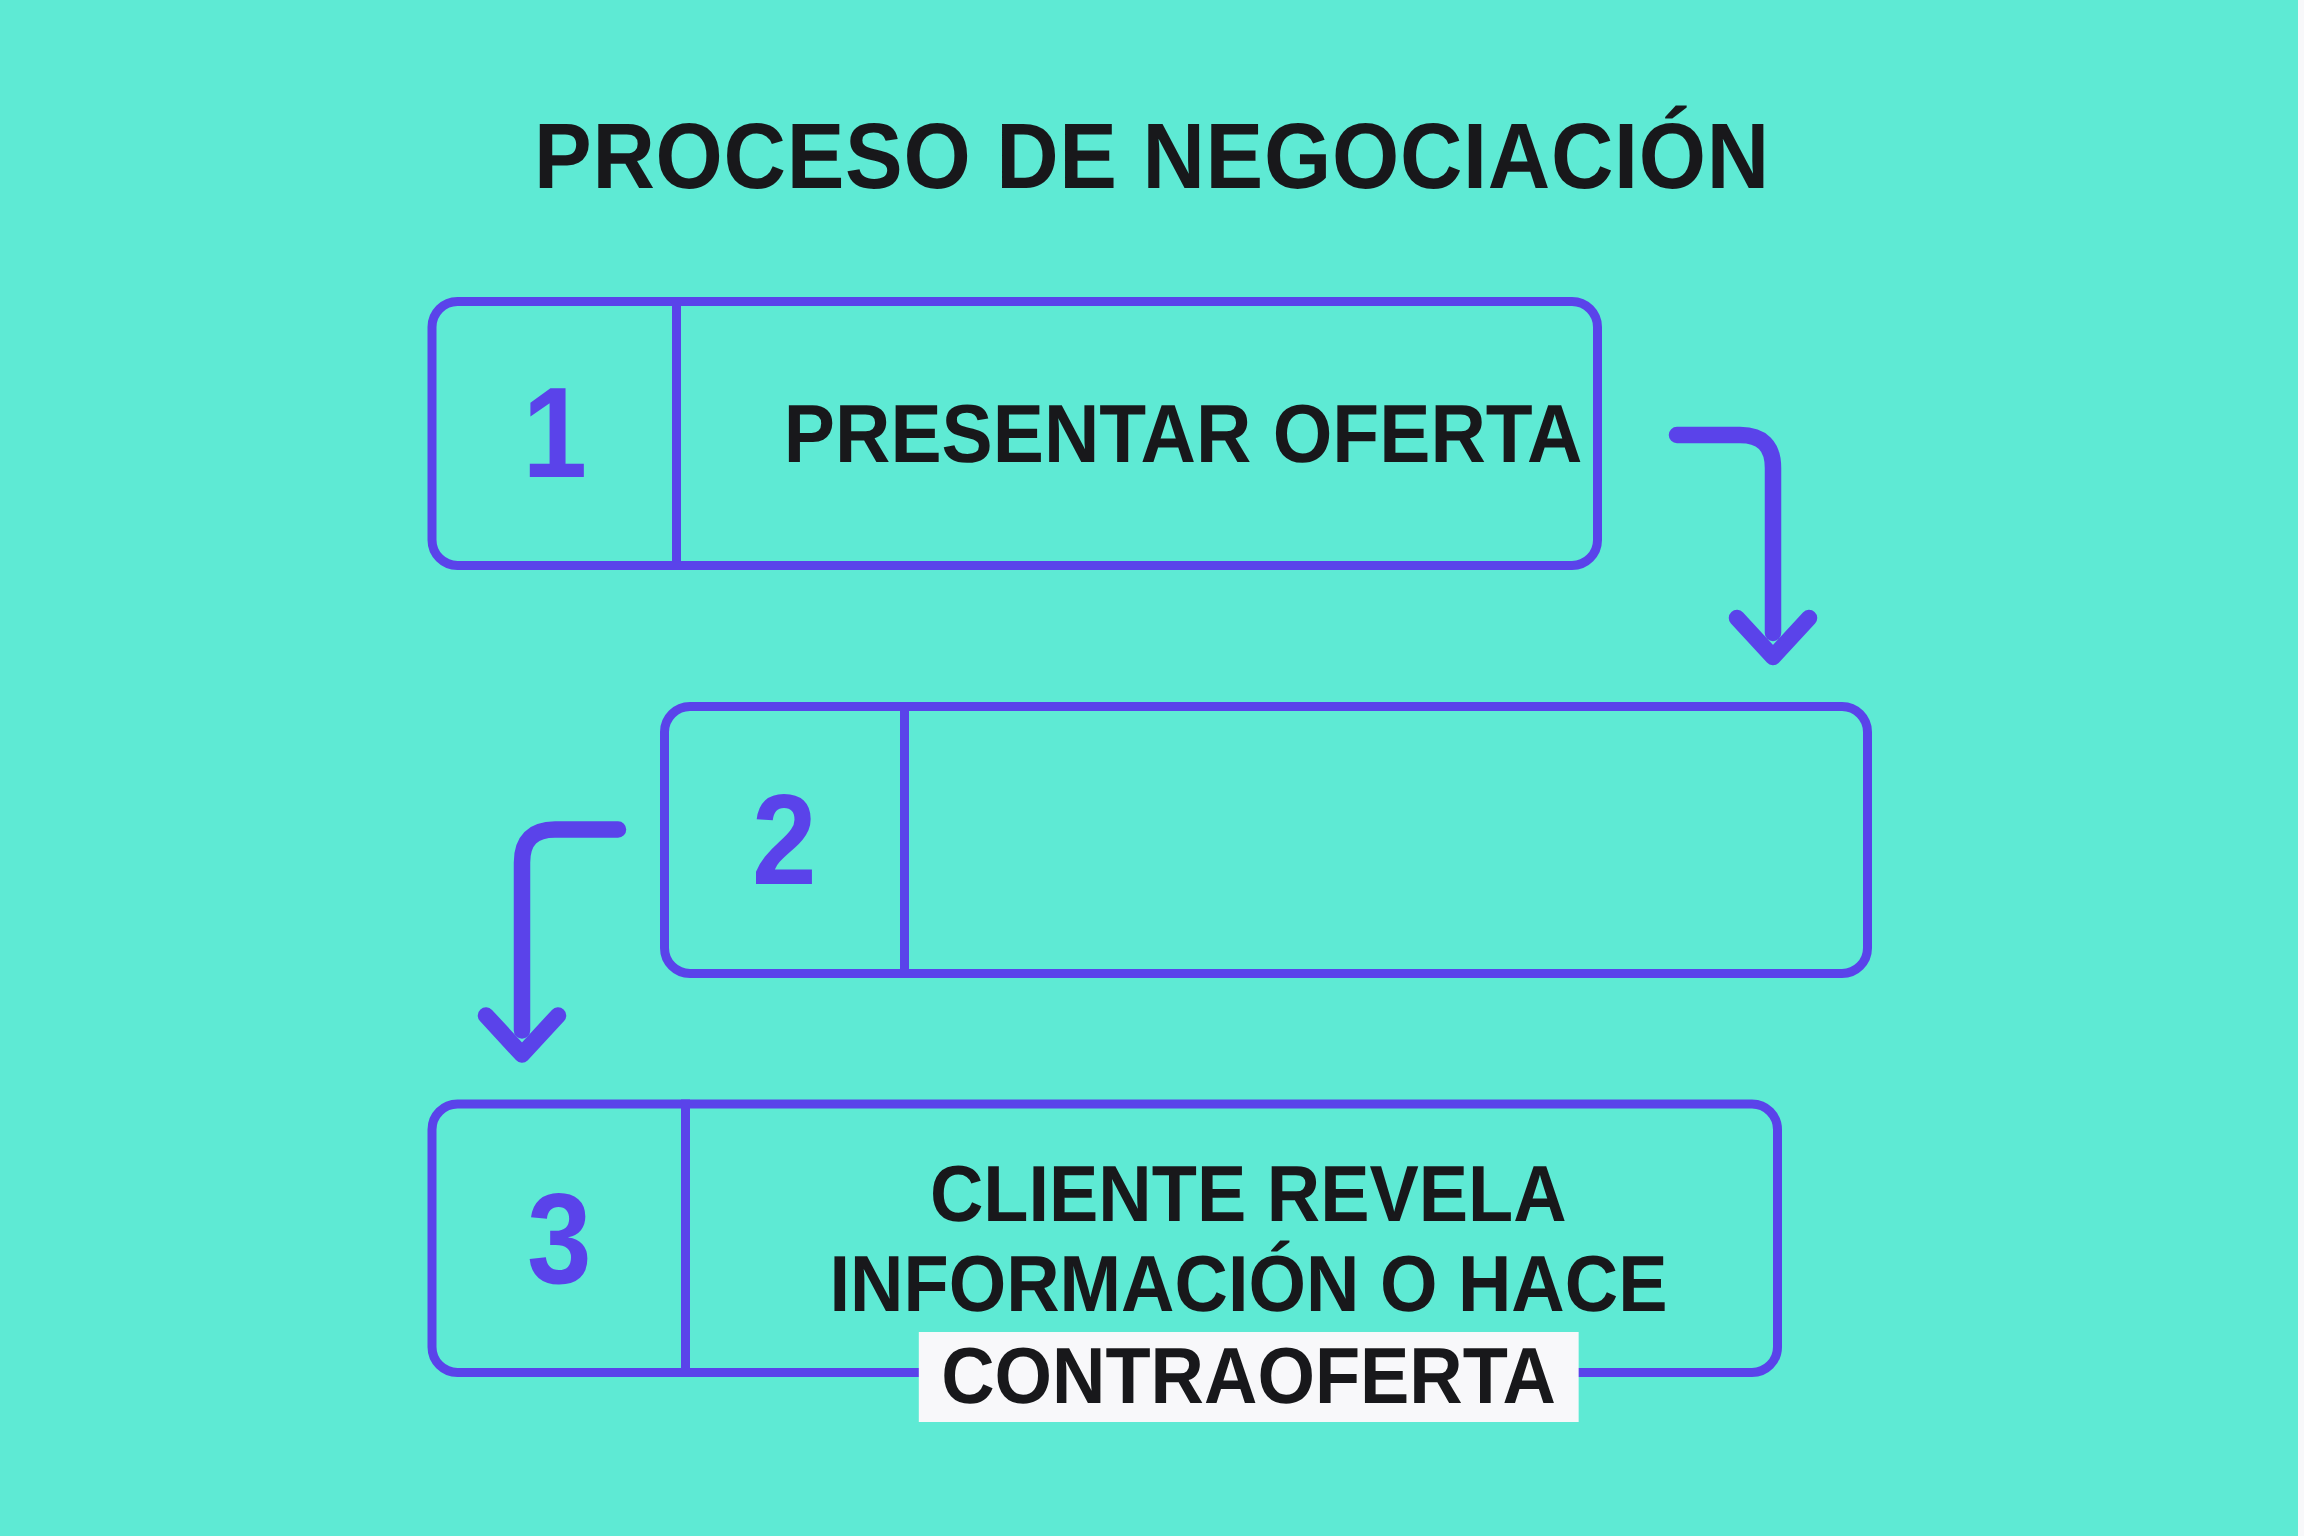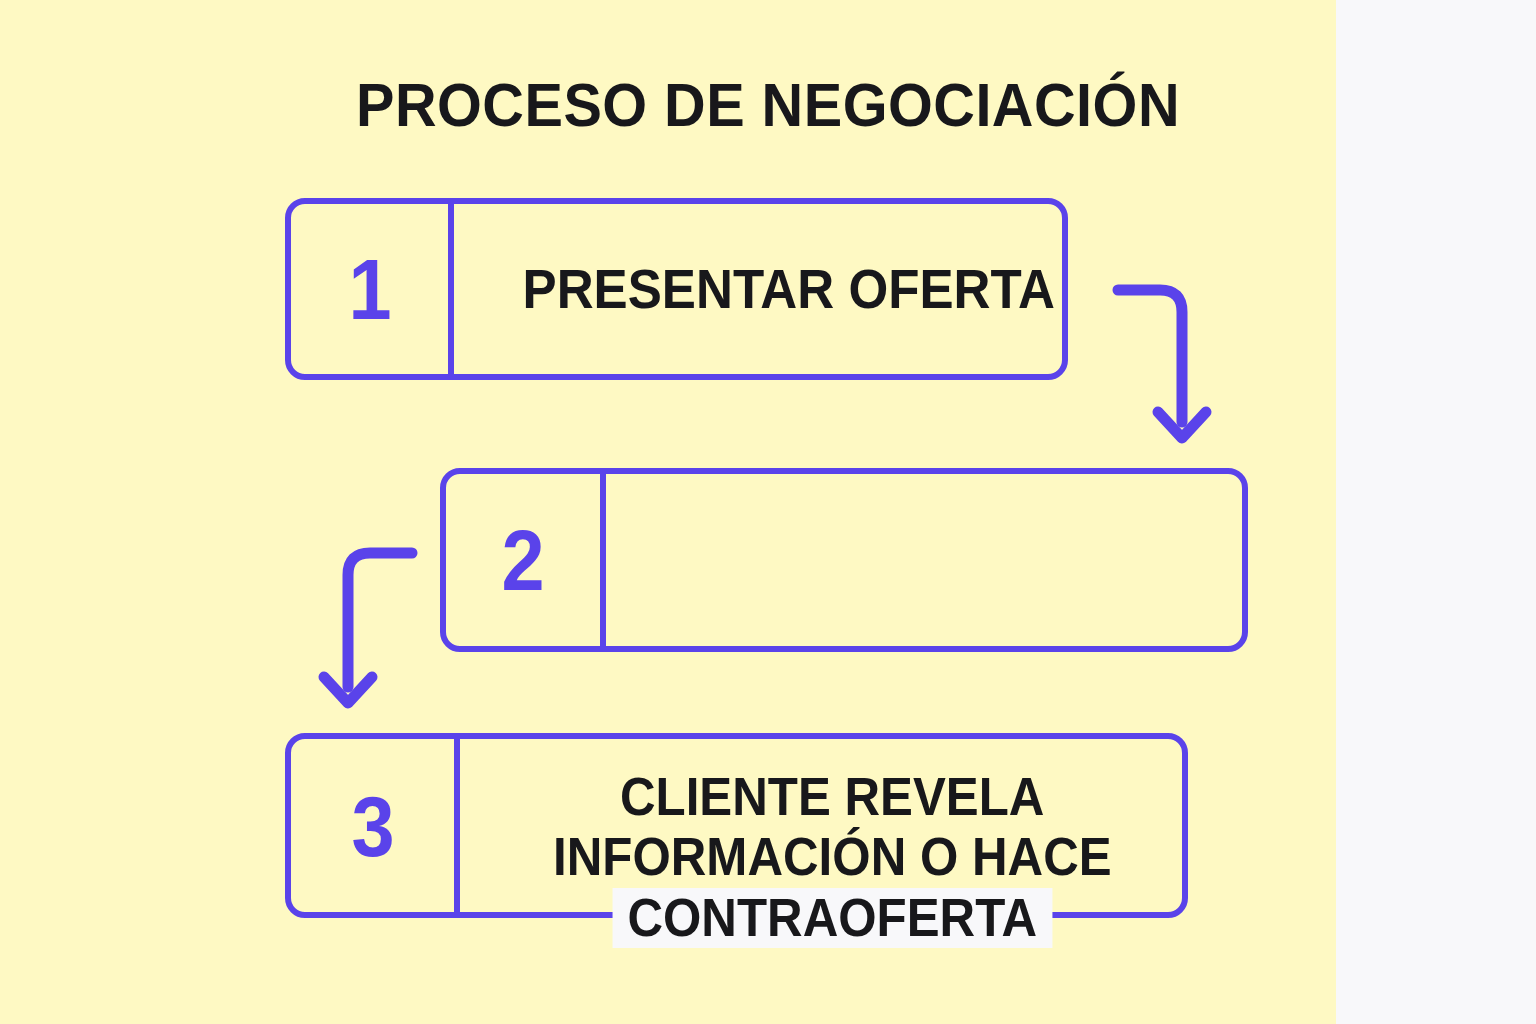--- a/index.html
+++ b/index.html
@@ -8,23 +8,23 @@
   }
   body {
     width: 1536px;
     height: 1024px;
     background: #f8f8fa;
     font-family: "Liberation Sans", sans-serif;
     overflow: hidden;
   }
   #canvas {
     position: relative;
-    width: 1336px;
+    width: 1532px;
     height: 1024px;
-    background: #fef9c3;
+    background: #5eead4;
   }
 
   
   #title {
     position: absolute;
     left: 0;
     top: 74px;
     width: 1536px;
     text-align: center;
     font-family: "Liberation Sans", sans-serif;

